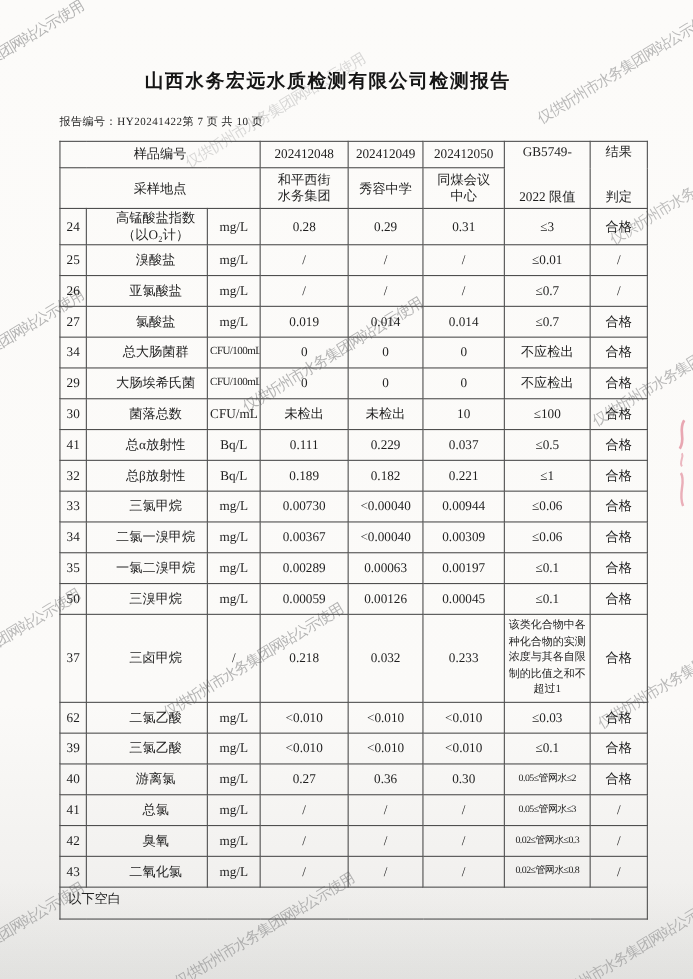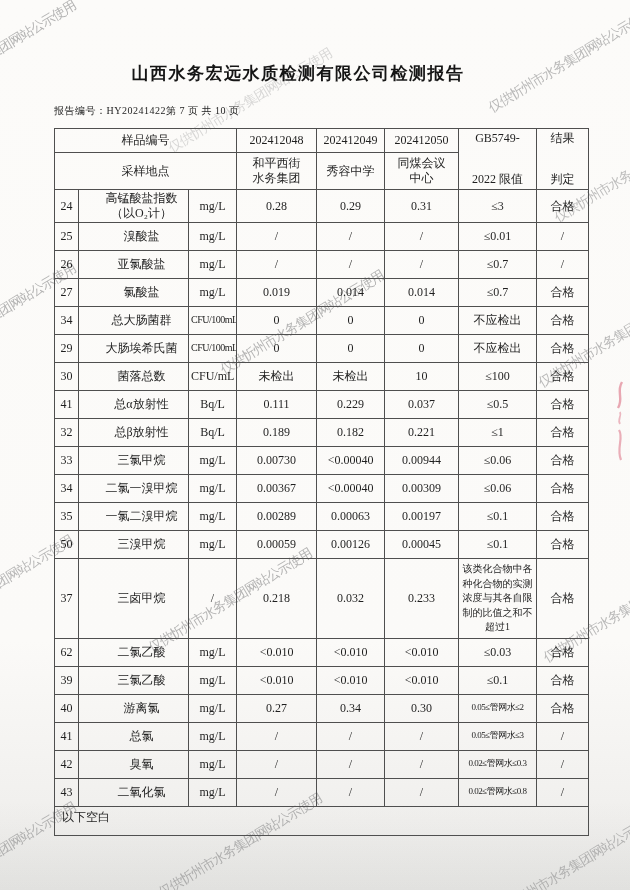--- a/index.html
+++ b/index.html
@@ -284,21 +284,21 @@
             <td class="c-val">&lt;0.010</td>
             <td class="c-val">&lt;0.010</td>
             <td class="c-limit">≤0.1</td>
             <td class="c-verdict">合格</td>
           </tr>
           <tr>
             <td class="c-no">40</td>
             <td class="c-name">游离氯</td>
             <td class="c-unit">mg/L</td>
             <td class="c-val">0.27</td>
-            <td class="c-val">0.34</td>
+            <td class="c-val">0.36</td>
             <td class="c-val">0.30</td>
             <td class="c-limit lim-sm">0.05≤管网水≤2</td>
             <td class="c-verdict">合格</td>
           </tr>
           <tr>
             <td class="c-no">41</td>
             <td class="c-name">总氯</td>
             <td class="c-unit">mg/L</td>
             <td class="c-val">/</td>
             <td class="c-val">/</td>

